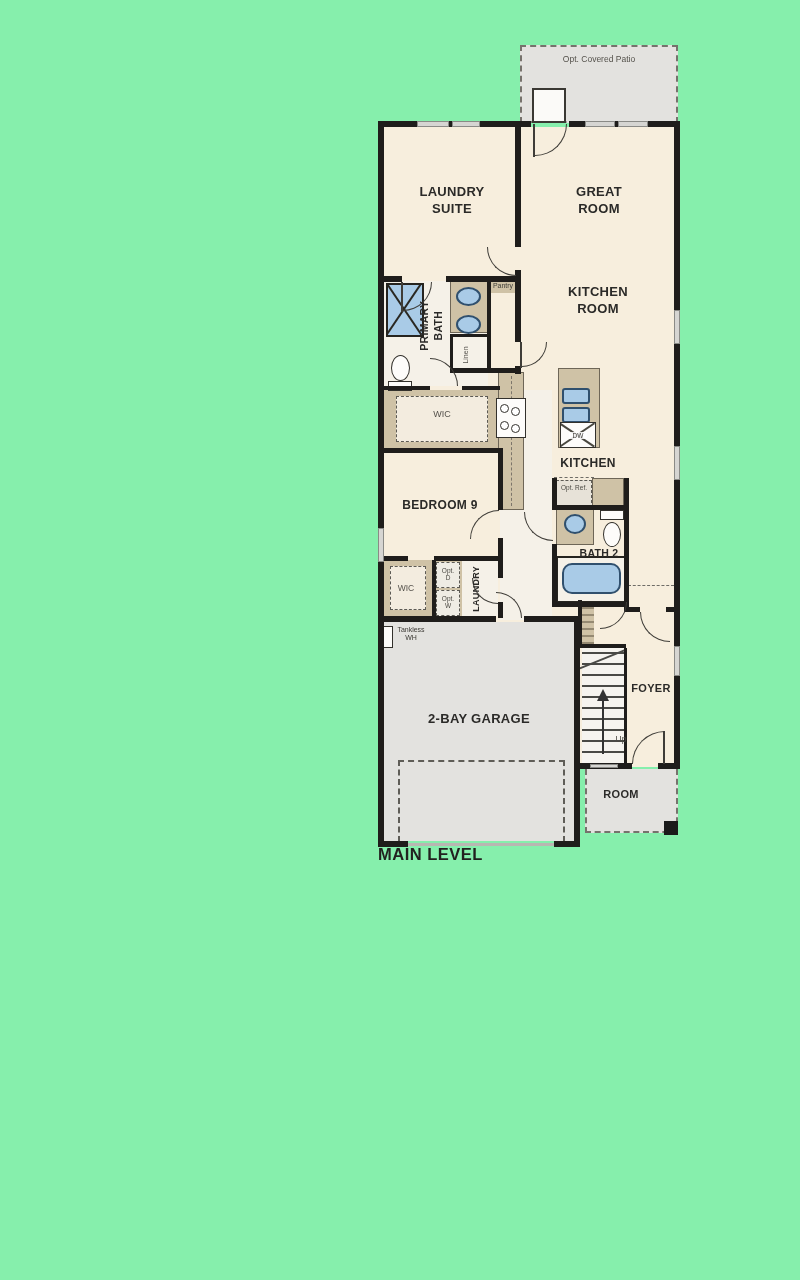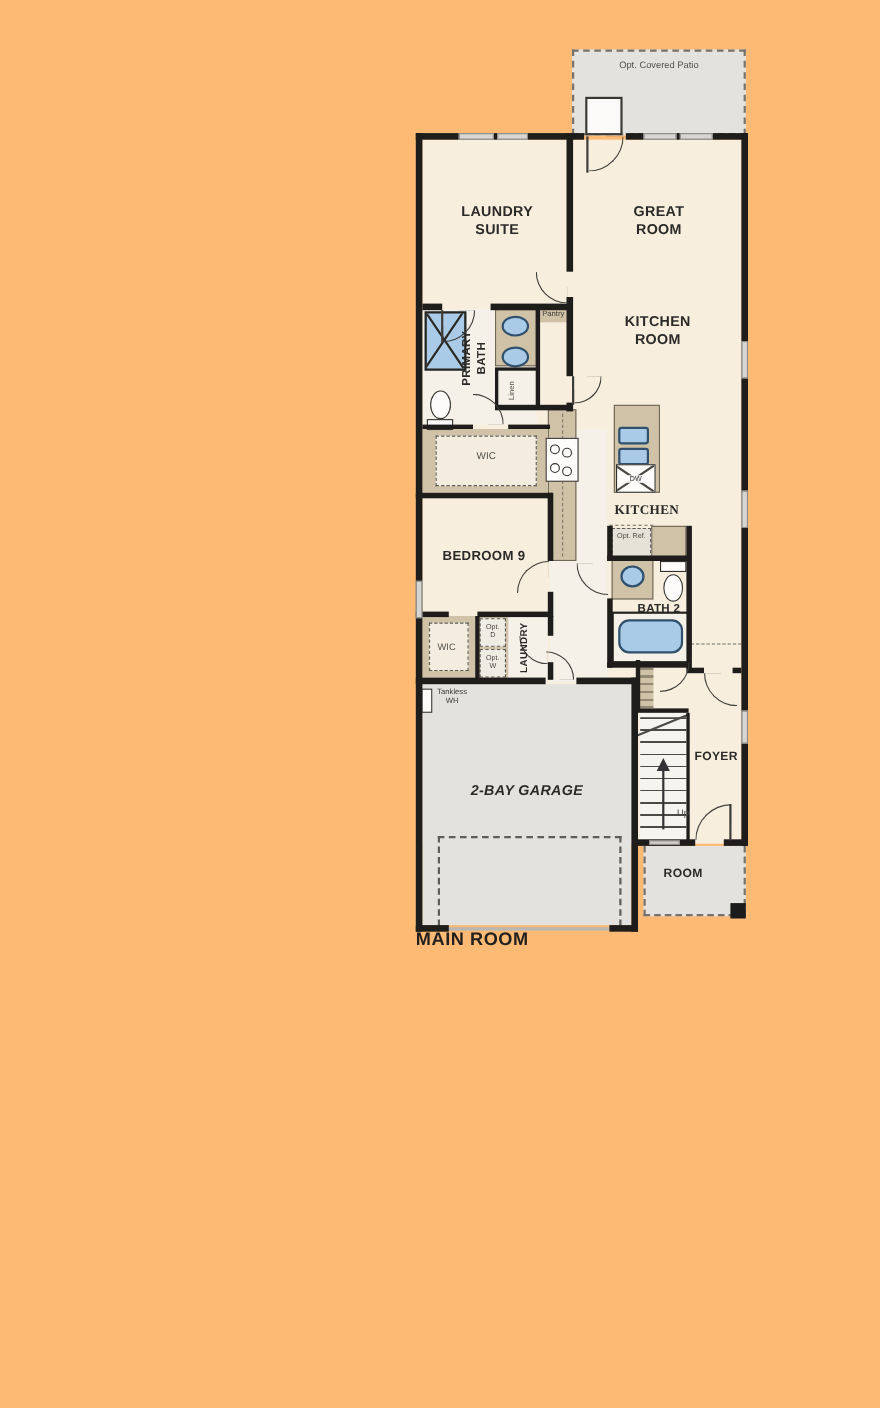--- a/index.html
+++ b/index.html
@@ -1,16 +1,16 @@
 <!DOCTYPE html>
 <html><head>
 <meta charset="utf-8">
 <style>
   html,body{margin:0;padding:0;background:#ffffff;}
-  .canvas{position:relative;width:800px;height:1280px;background:#fdba74;overflow:hidden;
+  .canvas{position:relative;width:800px;height:1280px;background:#86efac;overflow:hidden;
           font-family:"Liberation Sans","DejaVu Sans",sans-serif;}
   .abs{position:absolute;box-sizing:border-box;}
   
   .fill-room{background:#f7eedd;}
   .fill-soft{background:#f5f1e8;}
   .fill-gray{background:#e3e2df;}
   .fill-stair{background:#f6f4ef;}
   .tan{background:#cfc2a6;border:1px solid #6e6657;}
   .tan-borderless{background:#cfc2a6;}
   .wall{background:#1f1d1b;}
@@ -199,25 +199,25 @@
   <div class="abs arc arc-tl" style="left:632px;top:731px;width:33px;height:33px;"></div>
 
   <div class="abs sm f8" style="left:522px;top:55px;width:154px;">Opt. Covered Patio</div>
   <div class="abs lbl f13" style="left:402px;top:184px;width:100px;">LAUNDRY SUITE</div>
   <div class="abs lbl f13" style="left:558px;top:184px;width:82px;">GREAT ROOM</div>
   <div class="abs lbl f13" style="left:557px;top:284px;width:82px;">KITCHEN ROOM</div>
   <div class="abs lbl f10 vrot" style="left:392px;top:312px;width:80px;">PRIMARY BATH</div>
   <div class="abs sm f7" style="left:491px;top:282px;width:24px;color:#3e3c36;">Pantry</div>
   <div class="abs sm f7 vrot" style="left:443px;top:351px;width:46px;">Linen</div>
   <div class="abs sm f9" style="left:420px;top:409px;width:44px;">WIC</div>
-  <div class="abs lbl f12" style="left:546px;top:456px;width:84px;font-family:Liberation Serif, serif;">KITCHEN</div>
+  <div class="abs lbl f12" style="left:546px;top:456px;width:84px;">KITCHEN</div>
   <div class="abs lbl f12" style="left:382px;top:498px;width:116px;">BEDROOM 9</div>
   <div class="abs lbl f10" style="left:572px;top:547px;width:54px;">BATH 2</div>
   <div class="abs sm f8" style="left:386px;top:584px;width:40px;">WIC</div>
   <div class="abs lbl f9 vrot" style="left:447px;top:583px;width:60px;">LAUNDRY</div>
   <div class="abs sm f7" style="left:394px;top:626px;width:34px;color:#3c3a35;">Tankless WH</div>
-  <div class="abs lbl f13" style="left:424px;top:711px;width:110px;font-style:italic;">2-BAY GARAGE</div>
+  <div class="abs lbl f13" style="left:424px;top:711px;width:110px;">2-BAY GARAGE</div>
   <div class="abs lbl f11" style="left:626px;top:681px;width:50px;">FOYER</div>
   <div class="abs sm f8" style="left:608px;top:735px;width:26px;color:#4a4842;">Up</div>
   <div class="abs lbl f11" style="left:592px;top:787px;width:58px;">ROOM</div>
-  <div class="abs title" style="left:378px;top:845px;width:170px;height:20px;">MAIN ROOM</div>
+  <div class="abs title" style="left:378px;top:845px;width:170px;height:20px;">MAIN LEVEL</div>
 
 </div>
 
 </body></html>

